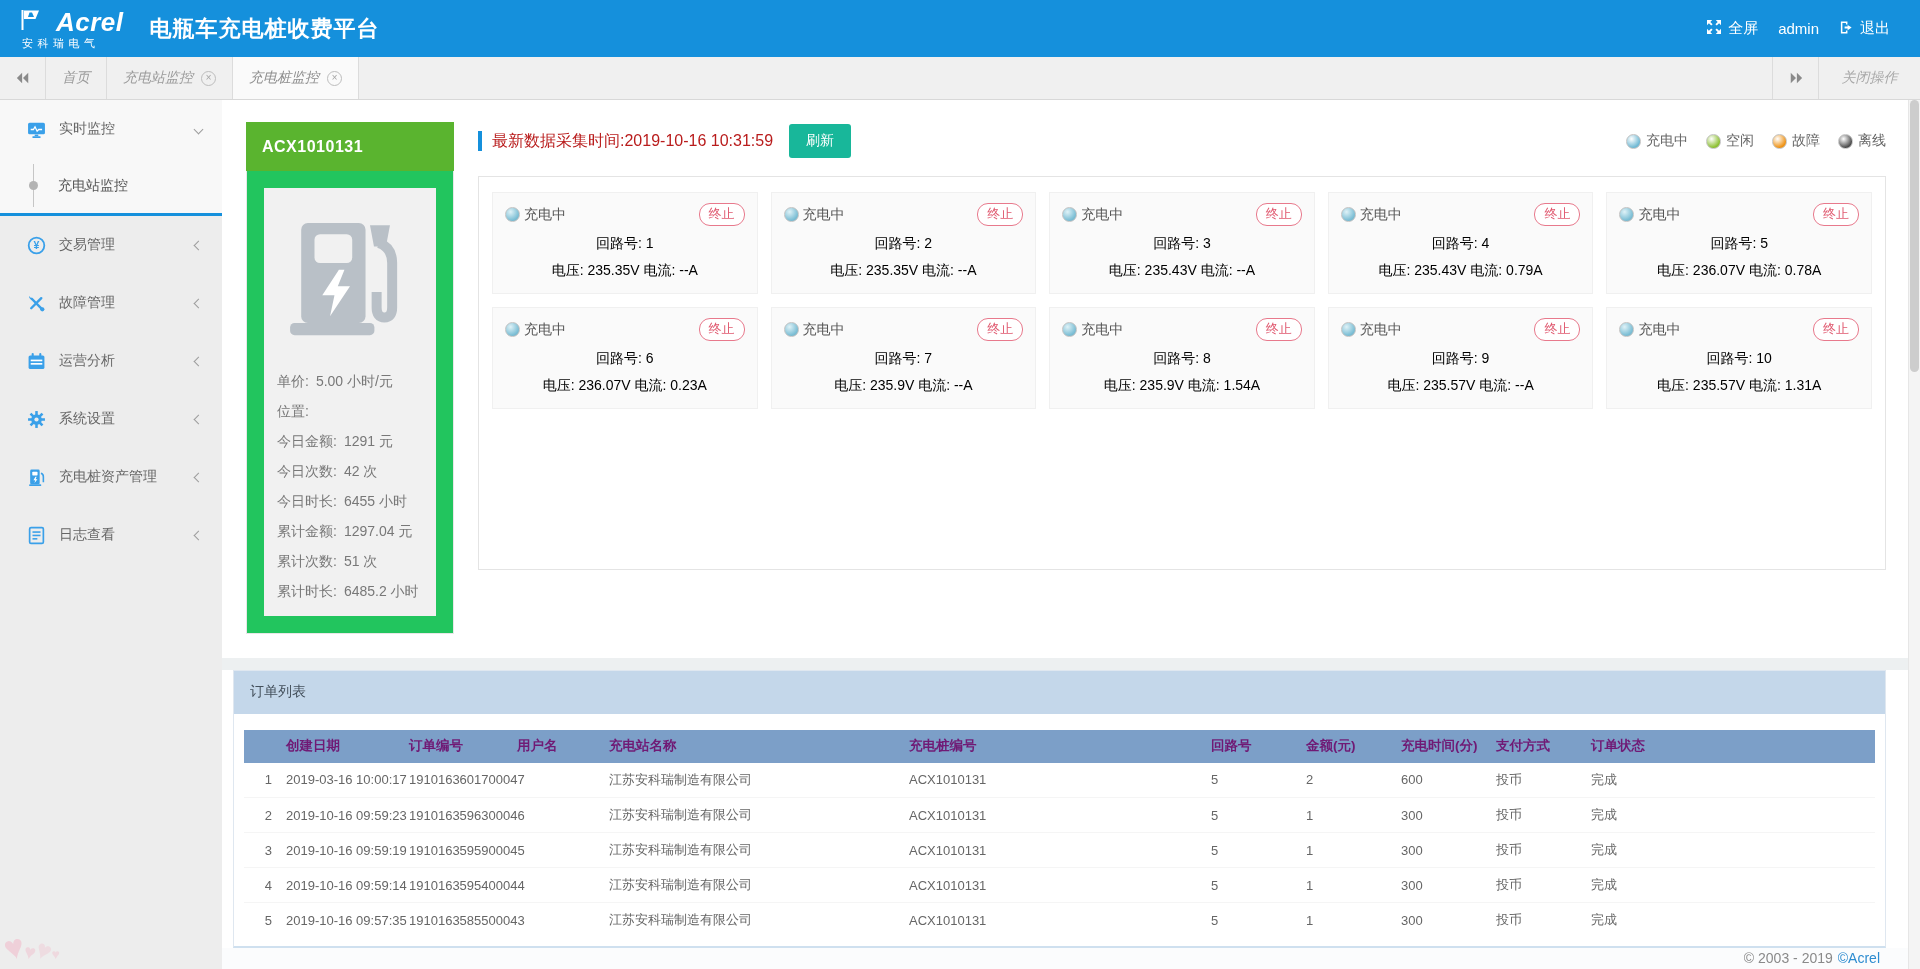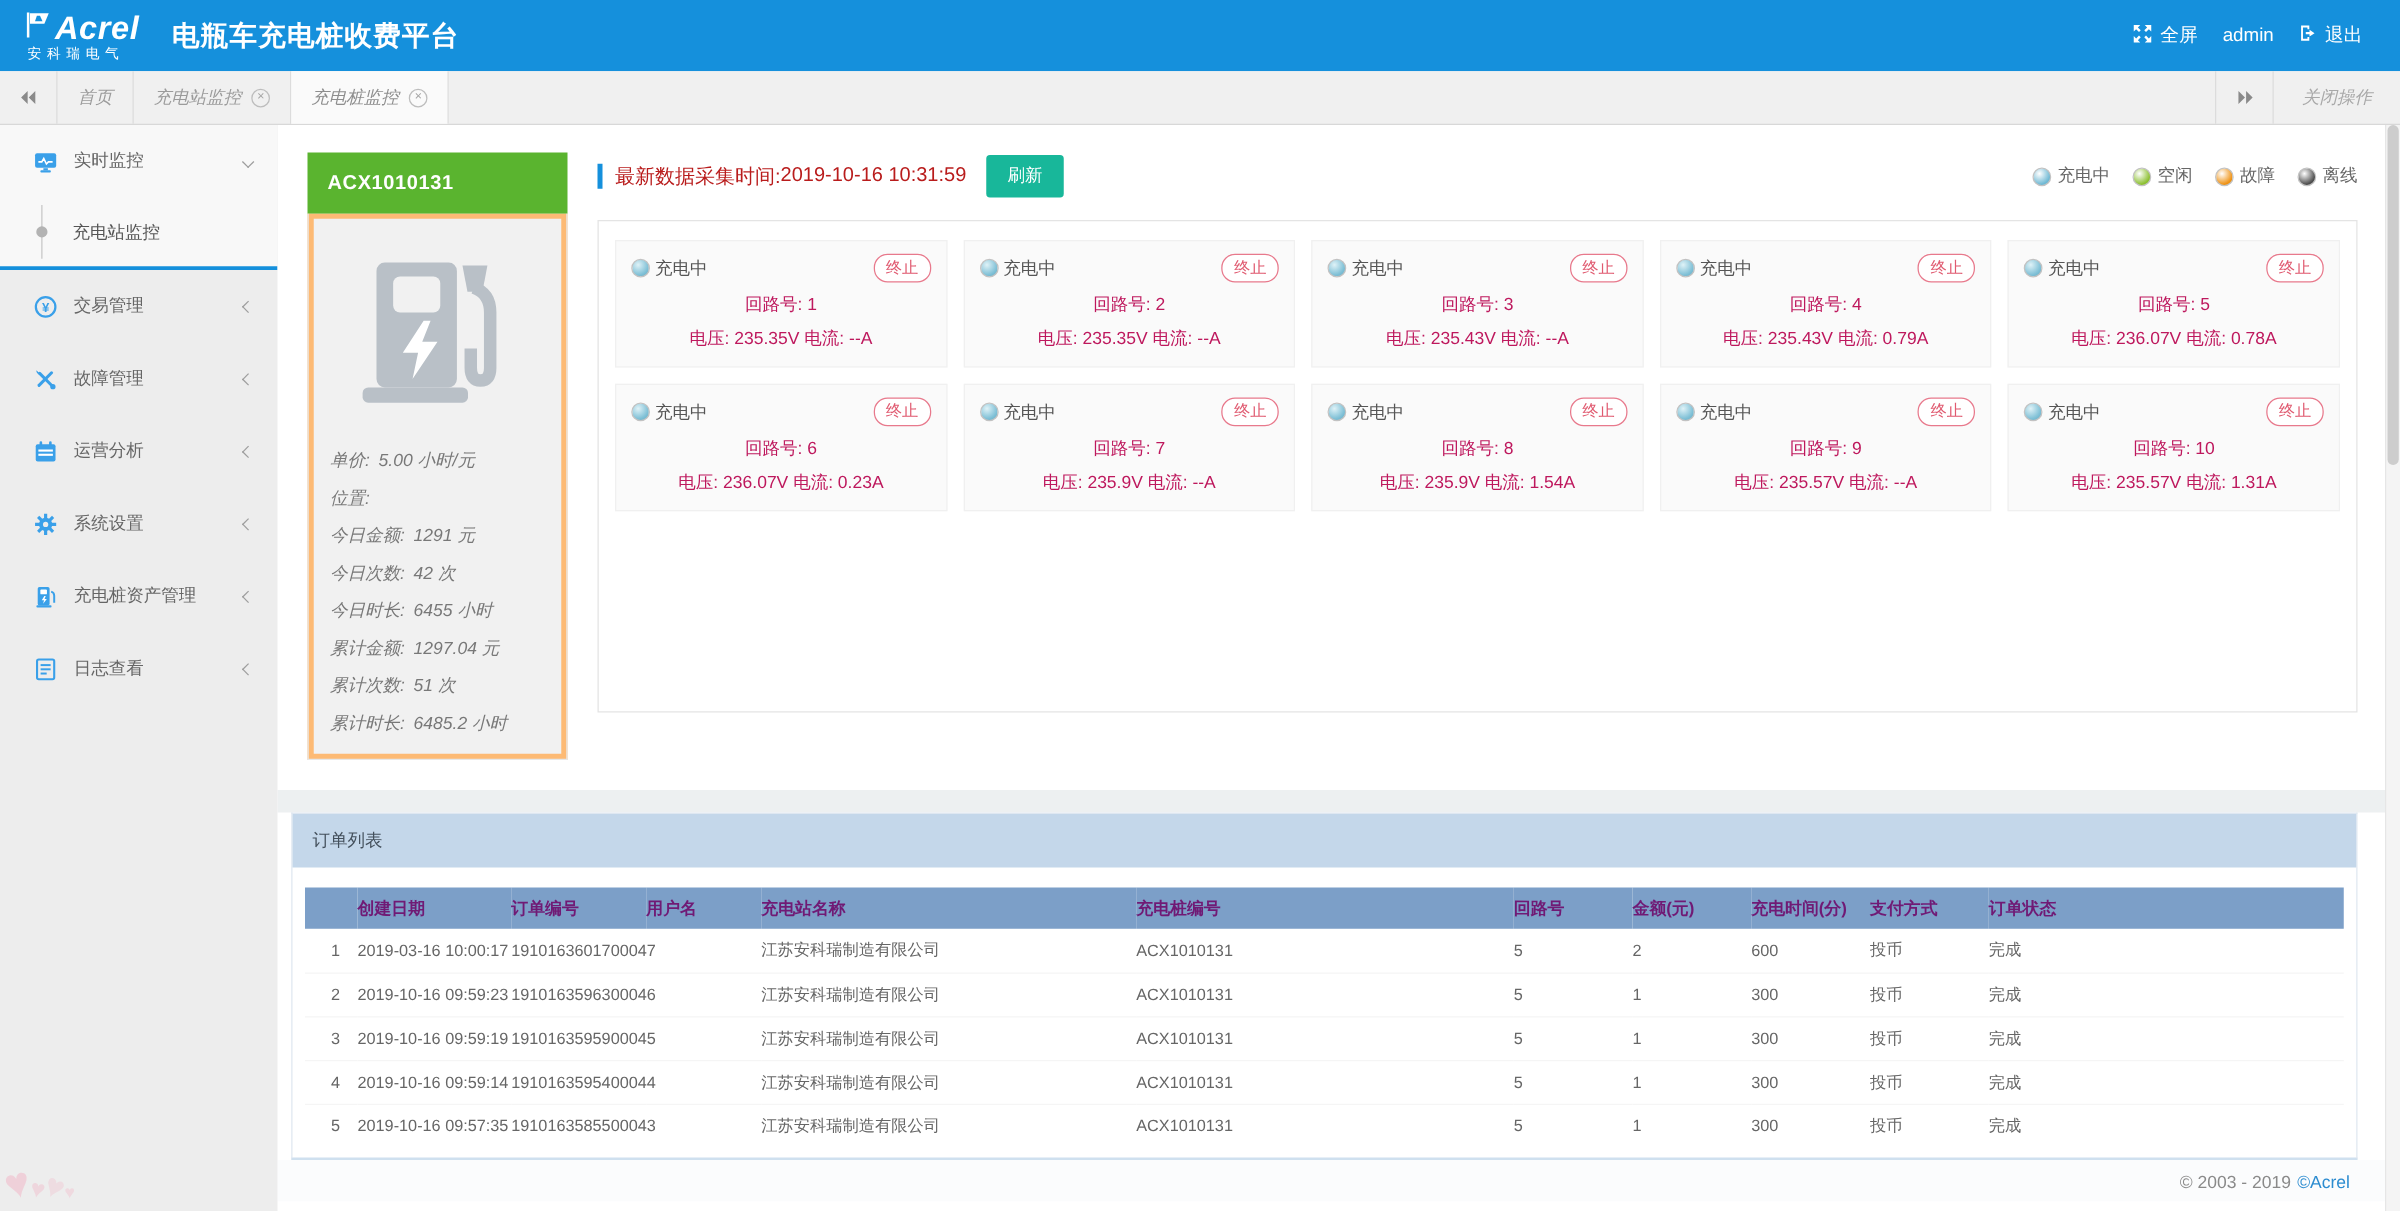--- a/index.html
+++ b/index.html
@@ -2,21 +2,21 @@
 <html><head>
 <meta charset="utf-8">
 <style>
   * { box-sizing: border-box; margin: 0; padding: 0; }
   html,body { width:1920px; height:969px; overflow:hidden; }
   body { font-family:"Liberation Sans","DejaVu Sans",sans-serif; background:#ffffff; color:#666; }
 
   
   .header { height:57px; background:#1590dc; display:flex; align-items:center; padding:0 30px 0 20px; color:#fff; }
   .logo { display:flex; flex-direction:column; line-height:1; margin-right:26px; }
-  .logo-top { display:flex; align-items:center; gap:4px; }
+  .logo-top { display:flex; align-items:center; gap:16px; }
   .logo-name { font-size:26px; font-weight:bold; font-style:italic; letter-spacing:.5px; }
   .logo-sub { font-size:11px; letter-spacing:4.5px; margin-top:3px; padding-left:2px; }
   .app-title { font-size:22px; font-weight:bold; letter-spacing:1px; }
   .header-right { margin-left:auto; display:flex; align-items:center; gap:20px; font-size:15px; }
   .hbtn { display:flex; align-items:center; gap:6px; cursor:pointer; }
 
   
   .tabbar { height:43px; background:#f0f0f0; border-bottom:1px solid #d8d8d8; display:flex; align-items:stretch;font-style:italic; }
   .tab-nav { width:46px; display:flex; align-items:center; justify-content:center; border-right:1px solid #dcdcdc; cursor:pointer; }
   .tab-nav.right { border-right:none; border-left:1px solid #dcdcdc; }
@@ -43,21 +43,21 @@
   .side-sub .tl-dot { position:absolute; left:29px; top:50%; margin-top:-4.5px; width:9px; height:9px; border-radius:50%; background:#b3b3b3; }
   .deco { position:absolute; left:4px; bottom:2px; color:#f2b4c6; opacity:.5; pointer-events:none; }
   .deco span { display:inline-block; }
 
   
   .main { flex:1; background:#ffffff; min-width:0; display:flex; flex-direction:column; }
   .monitor-section { display:flex; gap:24px; padding:22px 34px 24px 24px; }
 
   .pile-panel { width:208px; flex-shrink:0; }
   .pile-header { height:49px; background:#5ab42f; color:#fff; display:flex; align-items:center; padding-left:16px; font-size:16px; font-weight:bold; letter-spacing:.5px; }
-  .pile-body { border:1px solid #e7e7e7; border-top:none; padding:4px; background:#fdba74;font-style:italic; }
+  .pile-body { border:1px solid #e7e7e7; border-top:none; padding:17px; background:#22c55e; }
   .pile-card { background:#f1f1f1; padding:6px 0 10px; }
   .pile-icon-wrap { display:flex; justify-content:center; padding:20px 0 14px; }
   .pile-stats { padding:0 13px; font-size:14px; color:#787878; }
   .pile-stat { line-height:30px; white-space:nowrap; }
   .pile-stat .v { margin-left:7px; }
 
   .monitor-right { flex:1; min-width:0; }
   .refresh-row { display:flex; align-items:center; height:38px; margin-bottom:16px; }
   .accent-bar { width:4px; height:20px; background:#1590dc; margin-right:10px; }
   .collect { font-size:16px; color:#b91c1c; }
@@ -66,21 +66,21 @@
   .legend-item { display:flex; align-items:center; gap:5px; }
   .orb { width:15px; height:15px; border-radius:50%; border:1px solid #c2c2c2; }
 
   .rt-panel { border:1px solid #e4e4e4; background:#fff; }
   .rt-header { height:38px; background:#ebf3e6; border-bottom:1px solid #e2e2e2; display:flex; align-items:center; padding-left:15px; font-size:14px; color:#666; }
   .rt-body { padding:15px 13px; min-height:392px; display:grid; grid-template-columns:repeat(5,1fr); gap:13px; align-content:start; }
   .rt-card { background:#fafafa; border:1px solid #f0f0f0; padding:10px 12px 13px; }
   .card-top { display:flex; align-items:center; gap:4px; font-size:14px; color:#555; }
   .orb-blue { background:radial-gradient(circle at 35% 30%, #dff2f7, #7fc0d6 65%, #62a9c2); }
   .terminate { margin-left:auto; border:1px solid #e8798c; color:#e05a70; border-radius:11px; padding:1px 9px 2px; font-size:13px; background:#fff; cursor:pointer; font-family:inherit; }
-  .card-circuit, .card-vi { text-align:center; font-size:14px; color:#be185d; margin-top:9px; white-space:nowrap; }
+  .card-circuit, .card-vi { text-align:center; font-size:14px; color:#000000; margin-top:9px; white-space:nowrap; }
 
   .section-gap { height:18px; background:#edf0f1; }
 
   .orders-panel { margin:0 34px 0 11px; border:1px solid #dfe7f0; border-bottom:2px solid #cfe0ef; background:#fff; }
   .orders-header { height:43px; background:#c4d7ea; display:flex; align-items:center; padding-left:16px; font-size:14px; color:#44505c; }
   .orders-body { padding:16px 10px 8px; }
   table { width:100%; border-collapse:collapse; table-layout:fixed; }
   thead th { background:#7c9fc8; color:#701a75; font-size:13.5px; font-weight:bold; height:33px; text-align:left; padding:0 2px 0 0; white-space:nowrap; }
   tbody td { font-size:13px; color:#666; height:35px; padding:0 2px 0 0; white-space:nowrap; border-bottom:1px solid #f5f5f5; }
   tbody tr:last-child td { border-bottom:none; }

